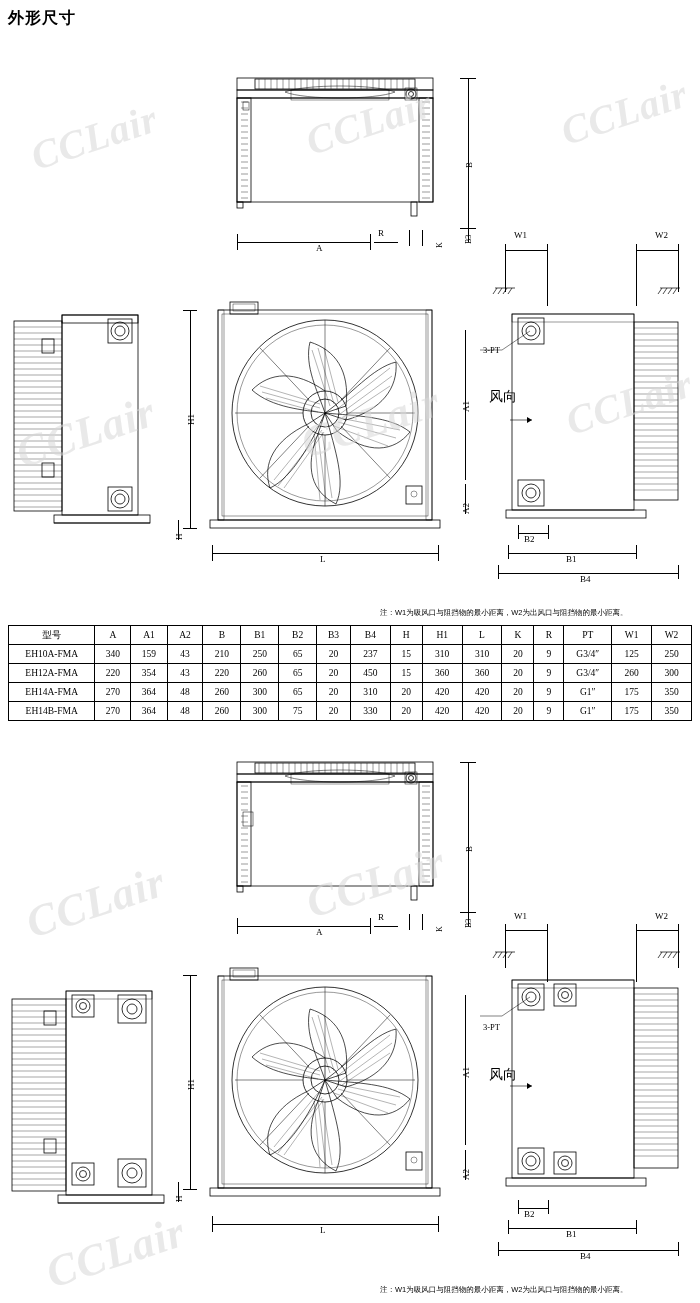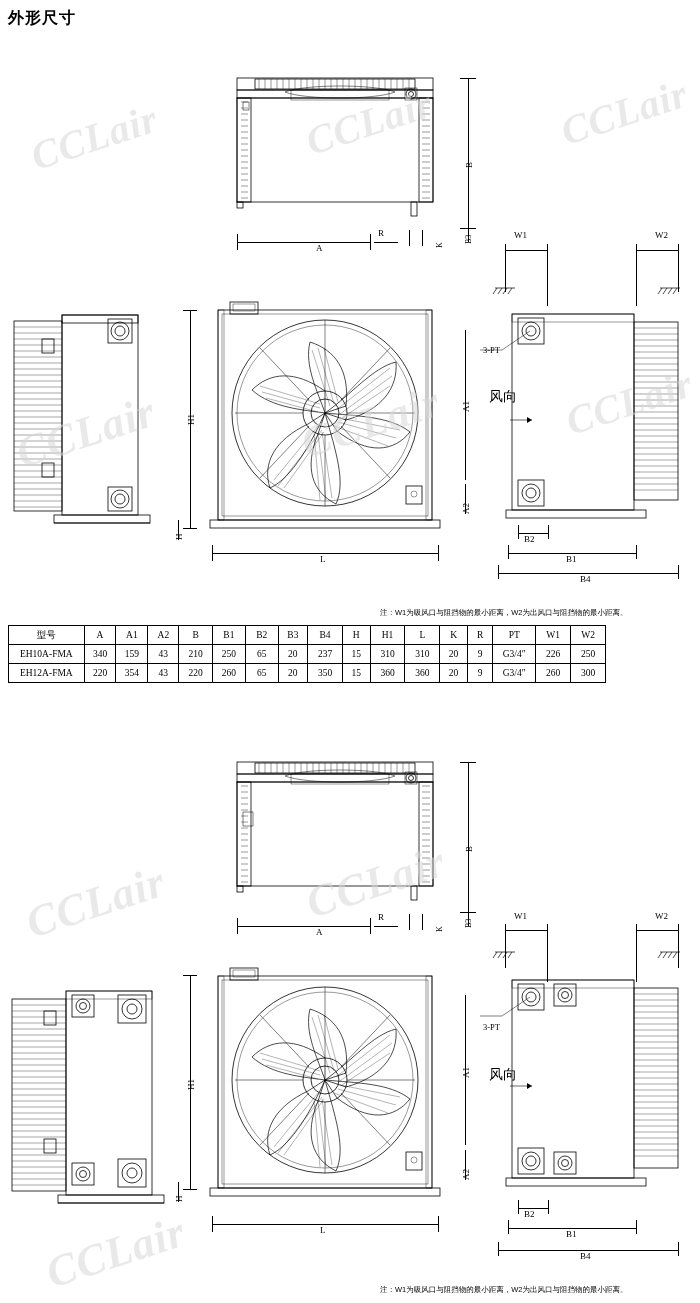--- a/index.html
+++ b/index.html
@@ -389,21 +389,21 @@
   <div class="ln vl" style="left:636px;top:545px;height:14px;"></div>
   <div class="lbl" style="left:566px;top:554px;">B1</div>
 
   <div class="ln hl" style="left:498px;top:573px;width:180px;"></div>
   <div class="ln vl" style="left:498px;top:565px;height:14px;"></div>
   <div class="ln vl" style="left:678px;top:565px;height:14px;"></div>
   <div class="lbl" style="left:580px;top:574px;">B4</div>
 
   <div class="note" style="left:380px;top:608px;">注：W1为吸风口与阻挡物的最小距离，W2为出风口与阻挡物的最小距离。</div>
 
-  <table class="spec" style="left:8px;top:625px;width:598px;">
+  <table class="spec" style="left:8px;top:625px;width:684px;">
     <thead>
       <tr>
         <th style="width:88px">型号</th>
         <th style="width:36px">A</th>
         <th style="width:36px">A1</th>
         <th style="width:36px">A2</th>
         <th style="width:38px">B</th>
         <th style="width:38px">B1</th>
         <th style="width:38px">B2</th>
         <th style="width:34px">B3</th>
@@ -428,41 +428,79 @@
         <td>250</td>
         <td>65</td>
         <td>20</td>
         <td>237</td>
         <td>15</td>
         <td>310</td>
         <td>310</td>
         <td>20</td>
         <td>9</td>
         <td>G3/4″</td>
-        <td>226</td>
+        <td>125</td>
         <td>250</td>
       </tr>
       <tr>
         <td>EH12A-FMA</td>
         <td>220</td>
         <td>354</td>
         <td>43</td>
         <td>220</td>
         <td>260</td>
         <td>65</td>
         <td>20</td>
-        <td>350</td>
+        <td>450</td>
         <td>15</td>
         <td>360</td>
         <td>360</td>
         <td>20</td>
         <td>9</td>
         <td>G3/4″</td>
         <td>260</td>
         <td>300</td>
+      </tr>
+      <tr>
+        <td>EH14A-FMA</td>
+        <td>270</td>
+        <td>364</td>
+        <td>48</td>
+        <td>260</td>
+        <td>300</td>
+        <td>65</td>
+        <td>20</td>
+        <td>310</td>
+        <td>20</td>
+        <td>420</td>
+        <td>420</td>
+        <td>20</td>
+        <td>9</td>
+        <td>G1″</td>
+        <td>175</td>
+        <td>350</td>
+      </tr>
+      <tr>
+        <td>EH14B-FMA</td>
+        <td>270</td>
+        <td>364</td>
+        <td>48</td>
+        <td>260</td>
+        <td>300</td>
+        <td>75</td>
+        <td>20</td>
+        <td>330</td>
+        <td>20</td>
+        <td>420</td>
+        <td>420</td>
+        <td>20</td>
+        <td>9</td>
+        <td>G1″</td>
+        <td>175</td>
+        <td>350</td>
       </tr>
     </tbody>
   </table>
 
   <svg style="left:225px;top:752px;" width="250" height="160" viewBox="0 0 250 160">
     <g fill="none" stroke="#000" stroke-width="0.8">
       <rect x="12" y="10" width="196" height="12"></rect>
       <rect x="12" y="22" width="196" height="8"></rect>
       <rect x="12" y="30" width="196" height="104"></rect>
       <rect x="12" y="30" width="14" height="104"></rect>

